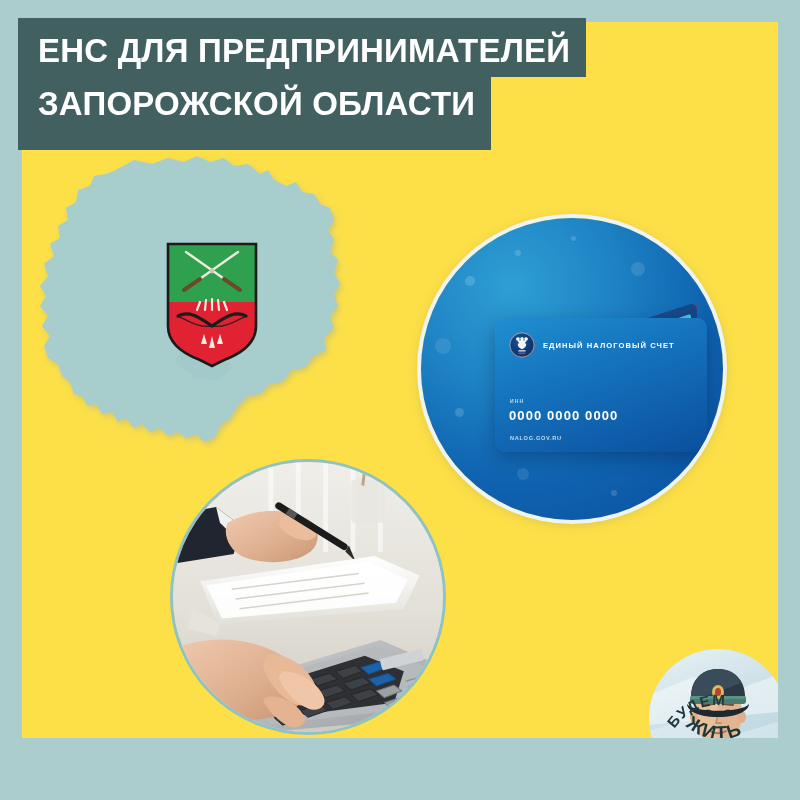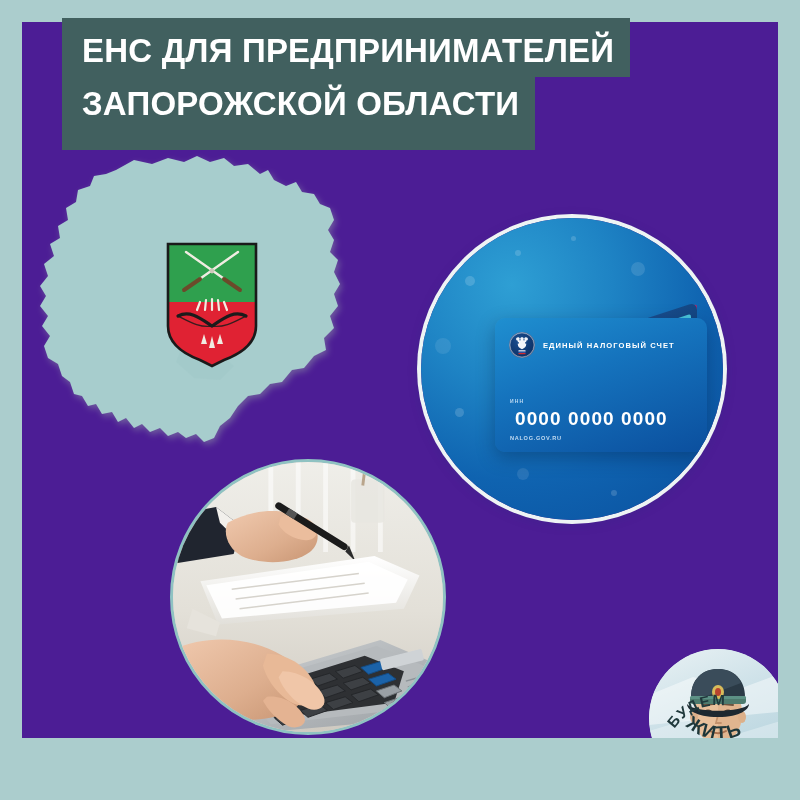--- a/index.html
+++ b/index.html
@@ -13,42 +13,41 @@
   .poster{
     position:relative;
     width:800px;height:800px;
     background:#abcdcd;
     box-sizing:border-box;
   }
   .inner-panel{
     position:absolute;
     left:22px;top:22px;
     width:756px;height:716px;
-    background:#4c1d95;
+    background:#fde047;
     overflow:hidden;
   }
 
   
   .title-banner{
     position:absolute;
     left:18px;top:18px;
     z-index:30;
   }
   .title-line{
     display:block;
     background:#41605f;
     color:#ffffff;
     font-weight:bold;
     font-size:33px;
     line-height:45px;
     letter-spacing:0.2px;
     padding:4px 16px 4px 20px;
     white-space:nowrap;
     width:max-content;
-    margin-left:44px;
   }
   .title-line.l1{padding-top:10px;}
   .title-line.l2{padding-bottom:24px;}
 
   
   .map-wrap{
     position:absolute;
     left:12px;top:120px;
     width:320px;height:330px;
     z-index:5;
@@ -159,23 +158,23 @@
     white-space:nowrap;
   }
   .card-inn-label{
     position:absolute;left:15px;top:80px;
     color:#bcd9f2;
     font-size:5px;
     letter-spacing:1.1px;
     font-weight:bold;
   }
   .card-number{
-    position:absolute;left:20px;top:90px;
+    position:absolute;left:14px;top:90px;
     color:#ffffff;
-    font-size:19px;
+    font-size:13px;
     font-weight:bold;
     letter-spacing:1.1px;
     white-space:nowrap;
   }
   .card-site{
     position:absolute;left:15px;top:117px;
     color:#c3dcf2;
     font-size:5.6px;
     font-weight:bold;
     letter-spacing:0.7px;

